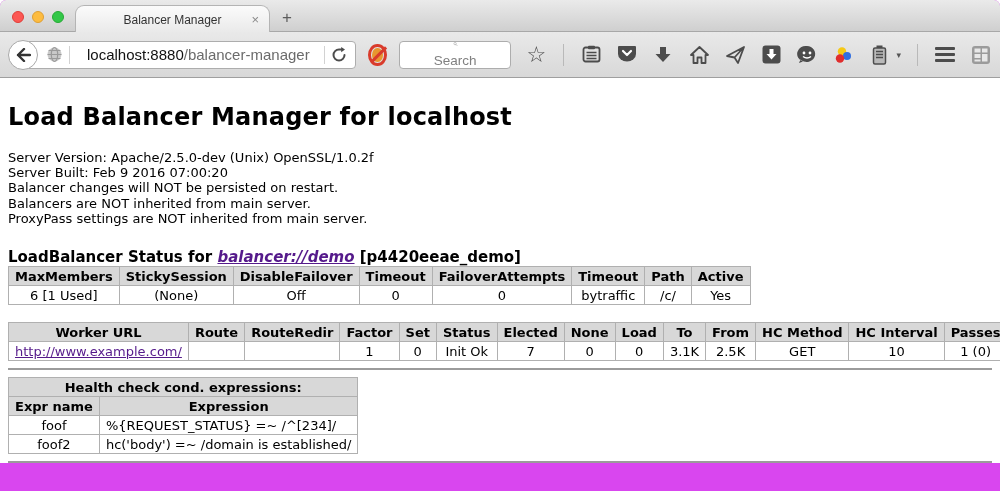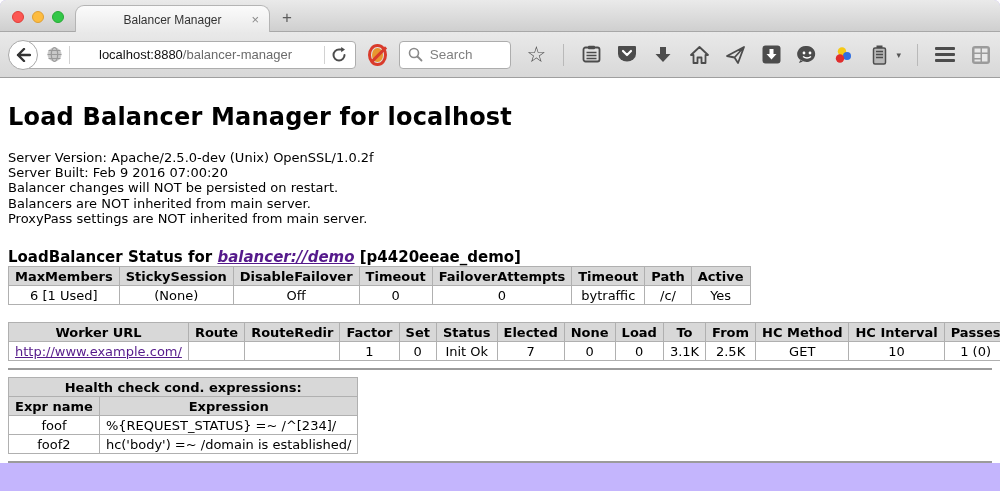--- a/index.html
+++ b/index.html
@@ -1,19 +1,19 @@
 <!DOCTYPE html>
 <html><head>
 <meta charset="utf-8">
 <style>
   * { margin: 0; padding: 0; box-sizing: border-box; }
   html, body { width: 1000px; height: 491px; overflow: hidden; }
   body { font-family: "DejaVu Sans", sans-serif; background: #fff; }
 
-  .window { width: 1000px; height: 491px; border-radius: 6px 6px 0 0; overflow: hidden; background: #c4b5fd; }
+  .window { width: 1000px; height: 491px; border-radius: 6px 6px 0 0; overflow: hidden; background: #d946ef; }
 
   
   .titlebar {
     height: 32px; position: relative;
     background: linear-gradient(#eaeaea, #cfcfcf);
     border-bottom: 1px solid #a8a8a8;
     font-family: "Liberation Sans", sans-serif;
   }
   .traffic { position: absolute; top: 11px; left: 12px; display: flex; gap: 8px; }
   .light { width: 12px; height: 12px; border-radius: 50%; }
@@ -43,33 +43,33 @@
     width: 30px; height: 30px; border-radius: 50%;
     background: #fff; border: 1px solid #a9a9a9;
     display: flex; align-items: center; justify-content: center;
     z-index: 2; flex: 0 0 auto;
   }
   .urlbar {
     height: 28px; width: 390px; margin-left: -15px;
     background: #fff; border: 1px solid #adadad; border-radius: 4px;
     display: flex; align-items: center; padding-left: 22px;
   }
-  .url-text { font-size: 13px; margin-left: 23px; flex: 1; white-space: nowrap; overflow: hidden; }
+  .url-text { font-size: 15px; margin-left: 11px; flex: 1; white-space: nowrap; overflow: hidden; }
   .url-domain { color: #111; }
   .url-path { color: #6b6b6b; }
   .urlbar-sep { width: 1px; height: 18px; background: #d2d2d2; margin: 0 6px; }
   .reload { padding-right: 8px; display: flex; align-items: center; }
   .blocker { margin: 0 12px; position: relative; width: 22px; height: 22px; }
   .blocker .ring { position: absolute; inset: 0; border: 3px solid #d93b2b; border-radius: 50%; }
   .blocker .inner { position: absolute; inset: 4px; background: #e8962e; border-radius: 50%; }
   .blocker .slash { position: absolute; left: 1px; top: 9px; width: 20px; height: 3px; background: #d93b2b; transform: rotate(-45deg); }
   .searchbar {
     height: 28px; width: 130px;
     background: #fff; border: 1px solid #adadad; border-radius: 4px;
-    display: flex; align-items: center; padding: 0 8px; gap: 7px;
+    display: flex; align-items: center; padding: 0 8px; gap: 7px; flex-direction: column;
   }
   .search-placeholder { font-size: 13.5px; color: #808080; }
   .nav-icons { display: flex; align-items: center; margin-left: 14px; gap: 14px; }
   .icon-btn { display: flex; align-items: center; justify-content: center; width: 22px; height: 22px; }
   .star-glyph { font-size: 22px; color: #4c4c4c; line-height: 20px; font-family: "DejaVu Sans", sans-serif; }
   .vsep { width: 1px; height: 22px; background: #b9b9b9; margin: 0 2px; }
   .caret { font-size: 9px; color: #555; margin-left: -8px; }
   .hamburger { display: flex; flex-direction: column; gap: 3px; }
   .hamburger span { display: block; width: 20px; height: 3px; background: #4c4c4c; border-radius: 1px; }
 

